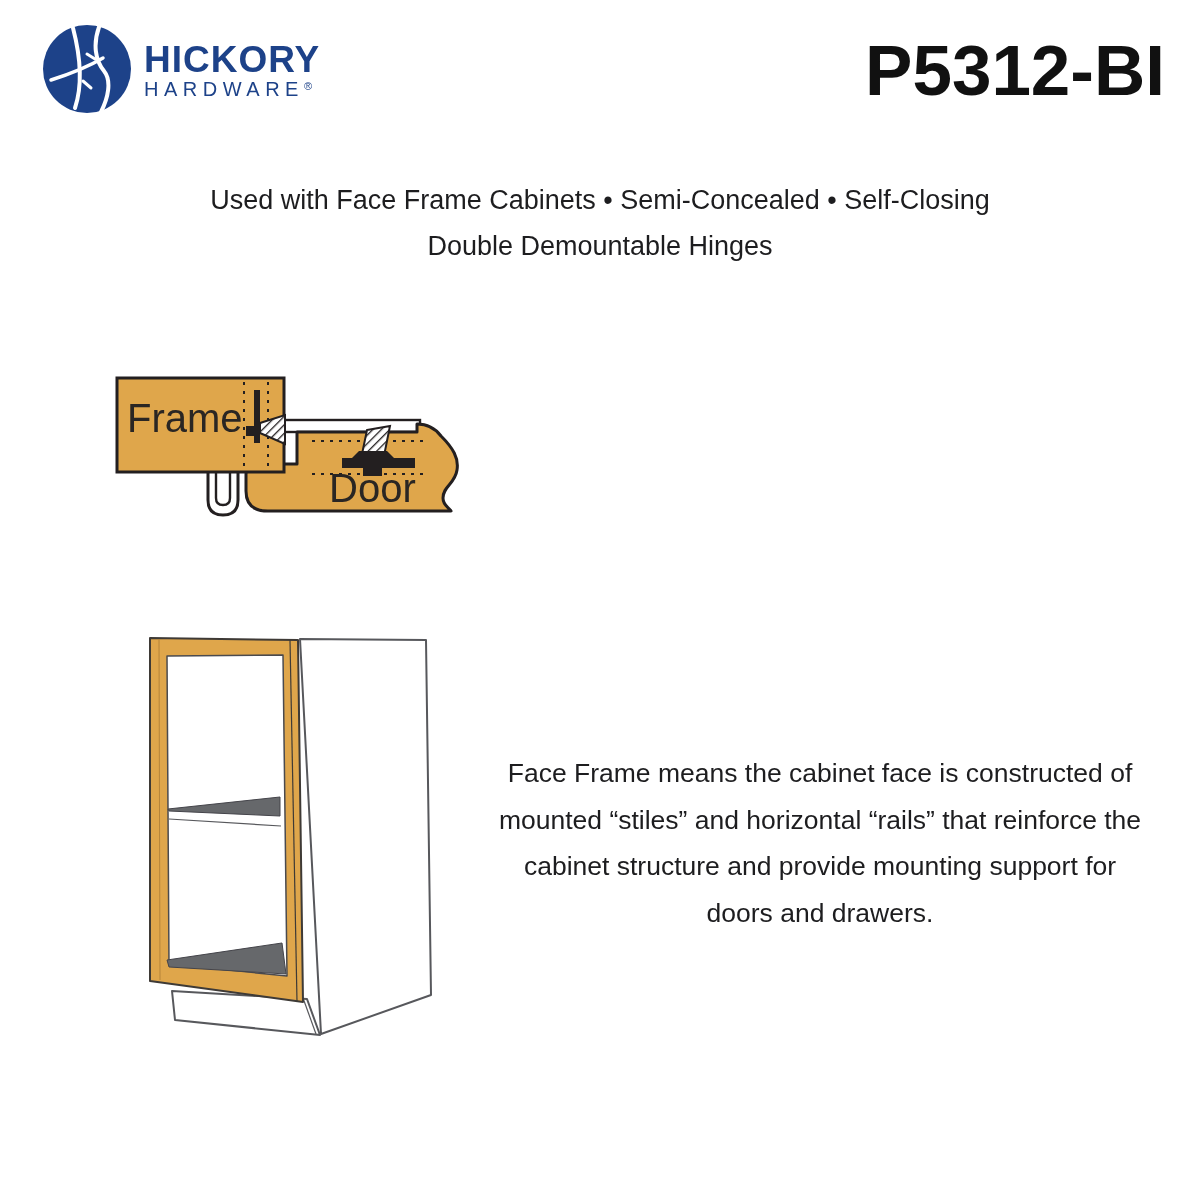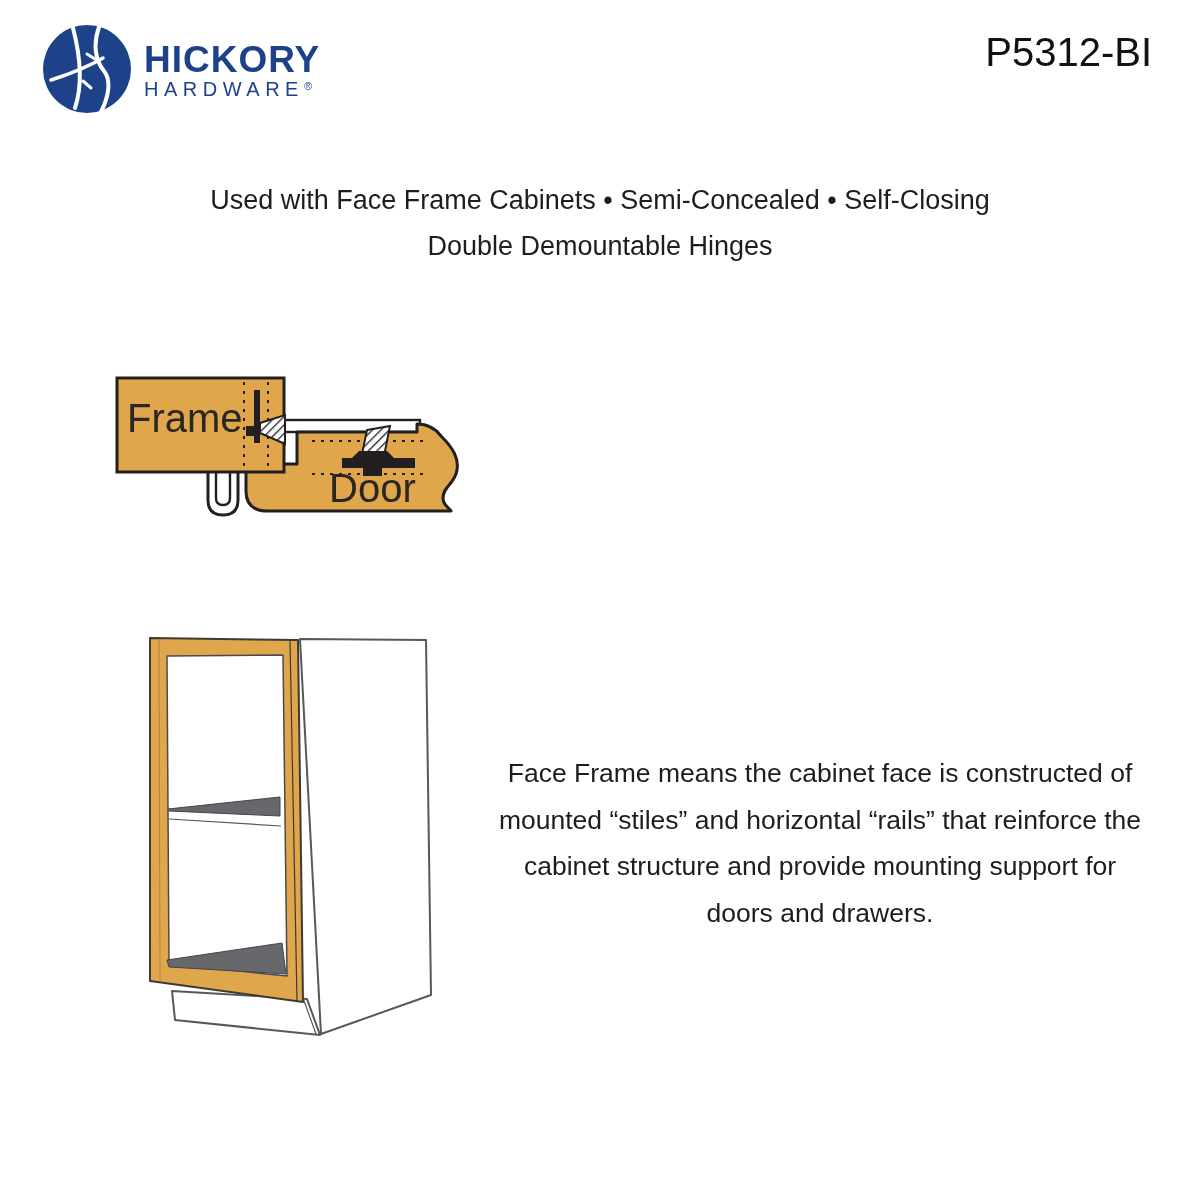--- a/index.html
+++ b/index.html
@@ -7,21 +7,21 @@
     position:relative;width:1200px;height:1200px;background:#ffffff;overflow:hidden;
     font-family:"Liberation Sans", sans-serif;color:#1d1d1f;
   }
   
   .logo{position:absolute;left:42px;top:24px;display:flex;align-items:center;gap:12px;}
   .logo-text{display:flex;flex-direction:column;line-height:1;margin-top:2px;}
   .logo-line1{font-size:37px;font-weight:bold;color:#1d4289;letter-spacing:1px;}
   .logo-line2{font-size:20px;font-weight:normal;color:#1d4289;letter-spacing:5.5px;margin-top:1px;}
   .logo-reg{font-size:11px;vertical-align:6px;letter-spacing:0;}
   .product-code{
-    position:absolute;right:48px;top:30px;font-size:40px;font-weight:400;color:#111111;
+    position:absolute;right:35px;top:30px;font-size:71px;font-weight:700;color:#111111;
     letter-spacing:0px;
   }
   
   .headline{position:absolute;left:0;top:177px;width:100%;text-align:center;font-size:27px;line-height:46px;color:#1d1d1f;}
   
   .para{position:absolute;text-align:center;font-size:26.5px;line-height:46.5px;color:#1d1d1f;}
   .para1{left:505px;top:340px;width:640px;}
   .para2{left:495px;top:750px;width:650px;}
   
   .hinge-fig{position:absolute;left:105px;top:374px;}

